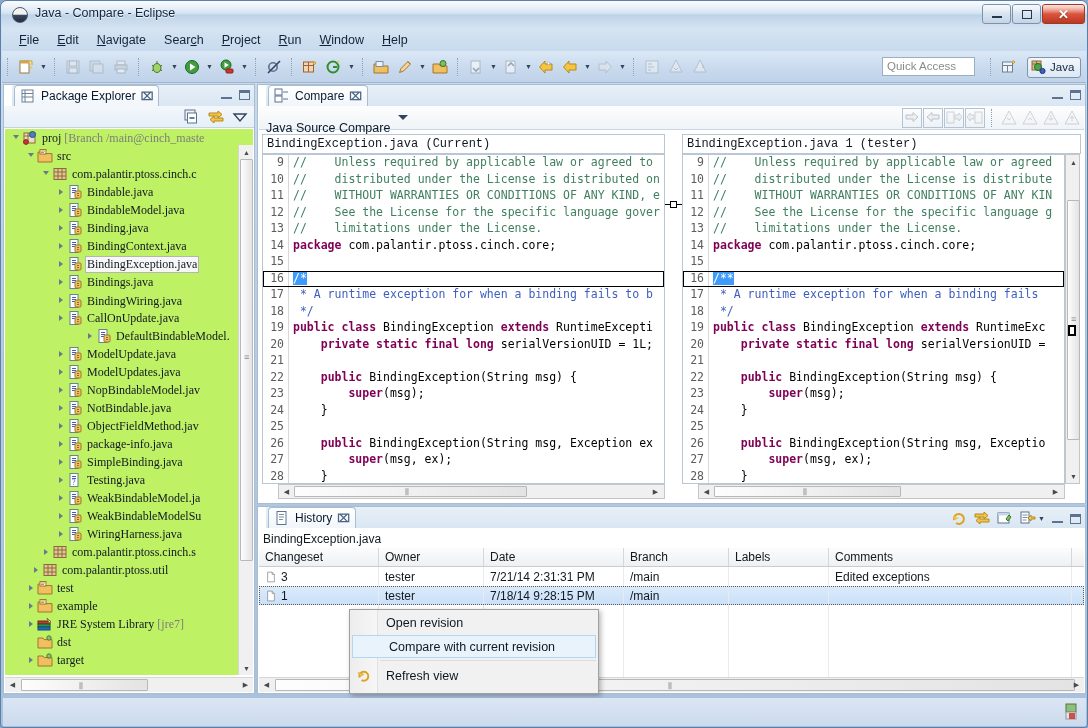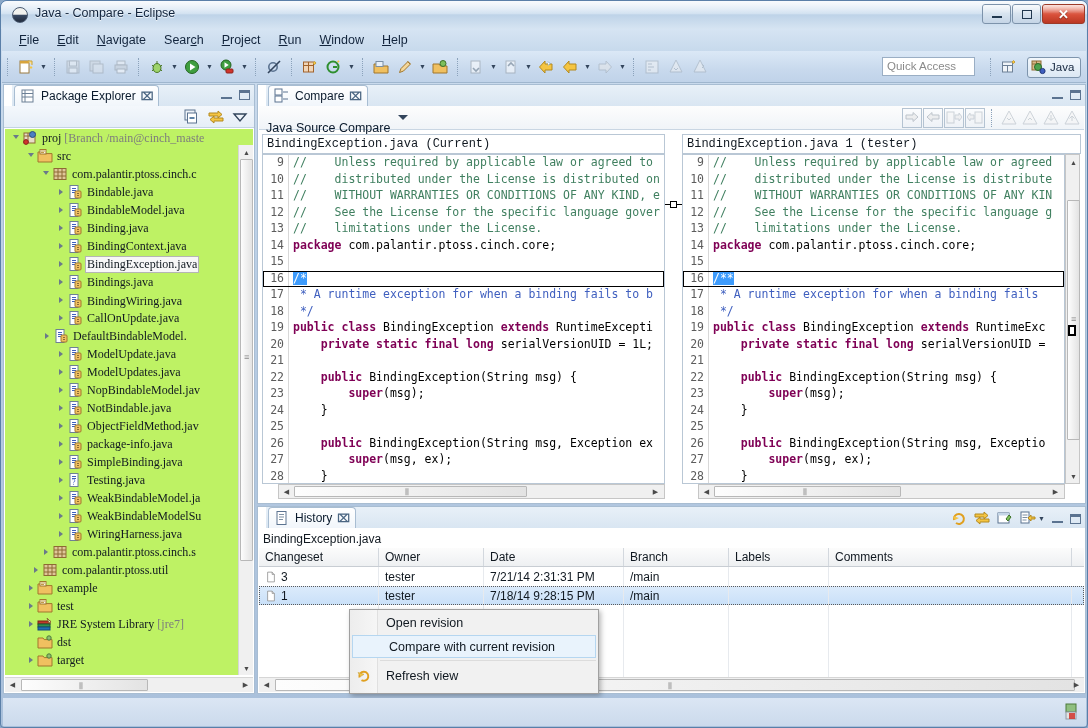--- a/index.html
+++ b/index.html
@@ -560,21 +560,21 @@
               <i></i>
             </span>
             <svg viewBox="0 0 16 16" class="ic">
               <rect x="3" y="1.5" width="8" height="13" fill="#fff" stroke="#6d8096"></rect>
               <path d="M5 4.5h4M5 6.5h4M5 8.5h3" stroke="#3f5fbf"></path>
               <rect x="8" y="7" width="6" height="7" rx="1" fill="#f0c060" stroke="#a1772c"></rect>
               <path d="M10 9.5h2M10 11.5h2" stroke="#8d6a34"></path>
             </svg>
             <span class="name">CallOnUpdate.java</span>
           </div>
-          <div class="tree-row" style="padding-left: 35px;">
+          <div class="tree-row" style="padding-left: 78px;">
             <span class="tw">
               <i></i>
             </span>
             <svg viewBox="0 0 16 16" class="ic">
               <rect x="3" y="1.5" width="8" height="13" fill="#fff" stroke="#6d8096"></rect>
               <path d="M5 4.5h4M5 6.5h4M5 8.5h3" stroke="#3f5fbf"></path>
               <rect x="8" y="7" width="6" height="7" rx="1" fill="#f0c060" stroke="#a1772c"></rect>
               <path d="M10 9.5h2M10 11.5h2" stroke="#8d6a34"></path>
             </svg>
             <span class="name">DefaultBindableModel.</span>
@@ -732,32 +732,32 @@
           </div>
           <div class="tree-row" style="padding-left: 19px;">
             <span class="tw">
               <i></i>
             </span>
             <svg viewBox="0 0 16 16" class="ic">
               <path d="M1 4h5l1.2 1.6H15V14H1z" fill="#f0c060" stroke="#a1772c"></path>
               <rect x="3" y="1.5" width="6" height="4.5" fill="#fdf6e6" stroke="#a1772c"></rect>
               <path d="M4 3h4M4 4.5h3" stroke="#c09a4a"></path>
             </svg>
-            <span class="name">example</span>
+            <span class="name">test</span>
           </div>
           <div class="tree-row" style="padding-left: 19px;">
             <span class="tw">
               <i></i>
             </span>
             <svg viewBox="0 0 16 16" class="ic">
               <path d="M1 4h5l1.2 1.6H15V14H1z" fill="#f0c060" stroke="#a1772c"></path>
               <rect x="3" y="1.5" width="6" height="4.5" fill="#fdf6e6" stroke="#a1772c"></rect>
               <path d="M4 3h4M4 4.5h3" stroke="#c09a4a"></path>
             </svg>
-            <span class="name">test</span>
+            <span class="name">example</span>
           </div>
           <div class="tree-row" style="padding-left: 19px;">
             <span class="tw">
               <i></i>
             </span>
             <svg viewBox="0 0 16 16" class="ic">
               <rect x="1" y="5" width="12" height="3" fill="#c0392b" stroke="#7a2318"></rect>
               <rect x="1" y="8" width="12" height="3" fill="#2f8f4f" stroke="#1b5c32"></rect>
               <rect x="1" y="11" width="12" height="3" fill="#1f6fb5" stroke="#154a7a"></rect>
               <path d="M10 2l4 4-2 1z" fill="#f0e6cc" stroke="#8d6a34"></path>
@@ -1014,20 +1014,21 @@
               <svg viewBox="0 0 16 16" class="ic" style="width: 12px; height: 14px; margin-right: 4px;">
                 <path d="M3.5 1.5h6l3 3v10h-9z" fill="#fff" stroke="#8a8a8a"></path>
                 <path d="M9.5 1.5v3h3" fill="#e8e8e8" stroke="#8a8a8a"></path>
               </svg>
               <span>3</span>
             </div>
             <div class="data-cell" style="width: 105px;">tester</div>
             <div class="data-cell" style="width: 140px;">7/21/14 2:31:31 PM</div>
             <div class="data-cell" style="width: 105px;">/main</div>
             <div class="data-cell" style="width: 100px;"></div>
+            <div class="data-cell" style="width: 243px;">Edited exceptions</div>
           </div>
           <div class="data-row sel">
             <div class="data-cell" style="width: 120px;">
               <svg viewBox="0 0 16 16" class="ic" style="width: 12px; height: 14px; margin-right: 4px;">
                 <path d="M3.5 1.5h6l3 3v10h-9z" fill="#fff" stroke="#8a8a8a"></path>
                 <path d="M9.5 1.5v3h3" fill="#e8e8e8" stroke="#8a8a8a"></path>
               </svg>
               <span>1</span>
             </div>
             <div class="data-cell" style="width: 105px;">tester</div>

